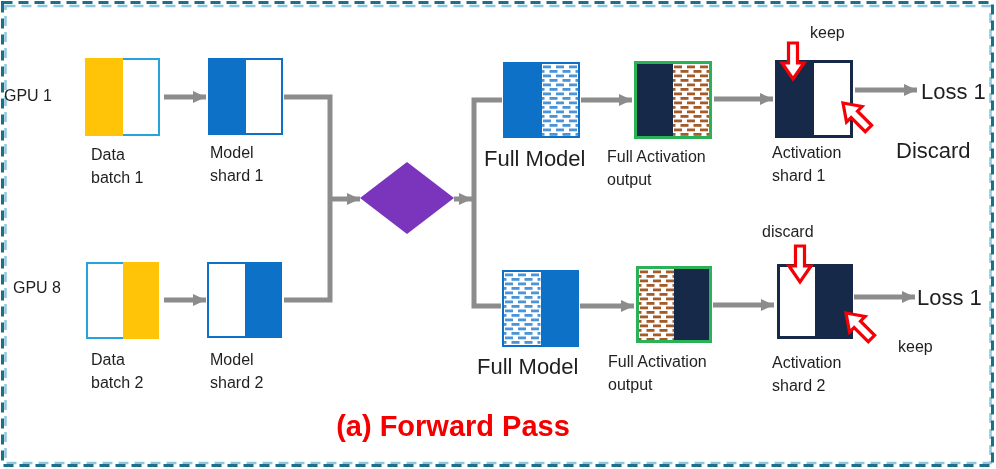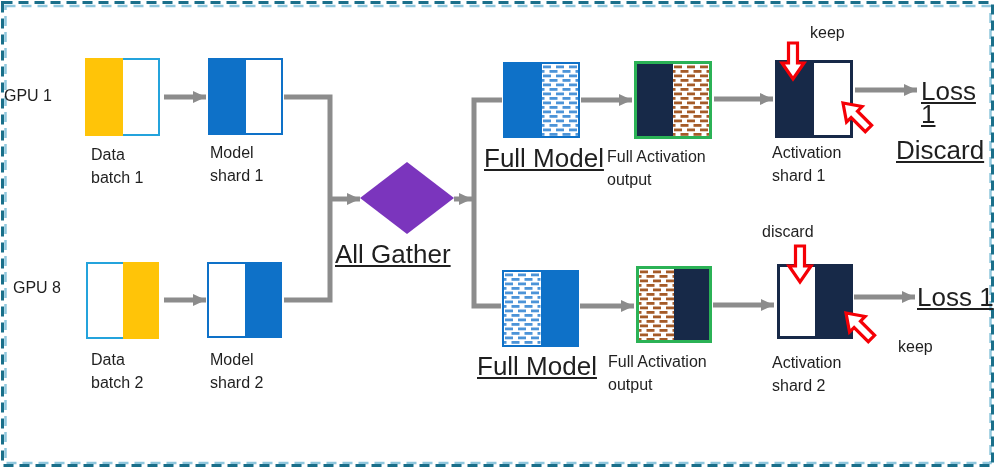--- a/index.html
+++ b/index.html
@@ -1,21 +1,21 @@
 <!DOCTYPE html>
 <html style="--yellow: #FFC408; --blue: #0E71C8; --light-blue-border: #24A3DC; --navy: #172948; --green-border: #2BB256; --purple: #7B35BD; --blue-hatch: #4C94D8; --brown-hatch: #A55B28; --connector-gray: #8C8C8C; --red-accent: #F50006; --title-red: #F40000; --frame-teal: #1A6F8A; --frame-light: #90C7DD; --text: #1F1F1F;"><head>
 <meta charset="utf-8">
 <style>
   html,body{margin:0;padding:0;background:#fff;}
   #canvas{
     position:relative;width:996px;height:469px;background:#fff;overflow:hidden;
     font-family:"Liberation Sans","DejaVu Sans",sans-serif;color:var(--text,#1f1f1f);
   }
   .lbl{position:absolute;font-size:16px;line-height:23px;white-space:pre-line;color:var(--text,#1f1f1f);}
-  .lbl.big{font-size:26px;text-decoration:underline;}
+  .lbl.big{font-size:22px;}
   .lbl.center{text-align:left;}
   #title{
     position:absolute;left:288px;top:410px;width:330px;text-align:center;
     font-size:29px;font-weight:bold;color:var(--title-red,#f40000);
   }
   .sbox{position:absolute;border:2px solid;background:#fff;display:flex;box-sizing:border-box;}
   .sbox .half{flex:1 1 50%;position:relative;overflow:hidden;}
   .sbox .half svg{position:absolute;inset:0;width:100%;height:100%;display:block;}
   .bleed{position:absolute;top:-2px;bottom:-2px;}
   #diamond{
@@ -153,21 +153,20 @@
 
   <div class="lbl" style="left:91px;top:143px">Data
 batch 1</div>
   <div class="lbl" style="left:210px;top:141px">Model
 shard 1</div>
   <div class="lbl" style="left:91px;top:348px">Data
 batch 2</div>
   <div class="lbl" style="left:210px;top:348px">Model
 shard 2</div>
 
-  <div class="lbl big center" style="left:335px;top:243px;width:125px">All Gather</div>
 
   <div class="lbl big" style="left:484px;top:147px">Full Model</div>
   <div class="lbl" style="left:607px;top:145px">Full Activation
 output</div>
   <div class="lbl center" style="left:772px;top:141px;width:116px">Activation
 shard 1</div>
 
   <div class="lbl big" style="left:477px;top:355px">Full Model</div>
   <div class="lbl" style="left:608px;top:350px">Full Activation
 output</div>
@@ -175,13 +174,14 @@
 shard 2</div>
 
   <div class="lbl" style="left:810px;top:21px">keep</div>
   <div class="lbl big" style="left:896px;top:139px">Discard</div>
   <div class="lbl" style="left:762px;top:220px">discard</div>
   <div class="lbl" style="left:898px;top:335px">keep</div>
 
   <div class="lbl big" style="left:921px;top:80px">Loss 1</div>
   <div class="lbl big" style="left:917px;top:286px">Loss 1</div>
 
+  <div id="title">(a) Forward Pass</div>
 </div>
 
 </body></html>

